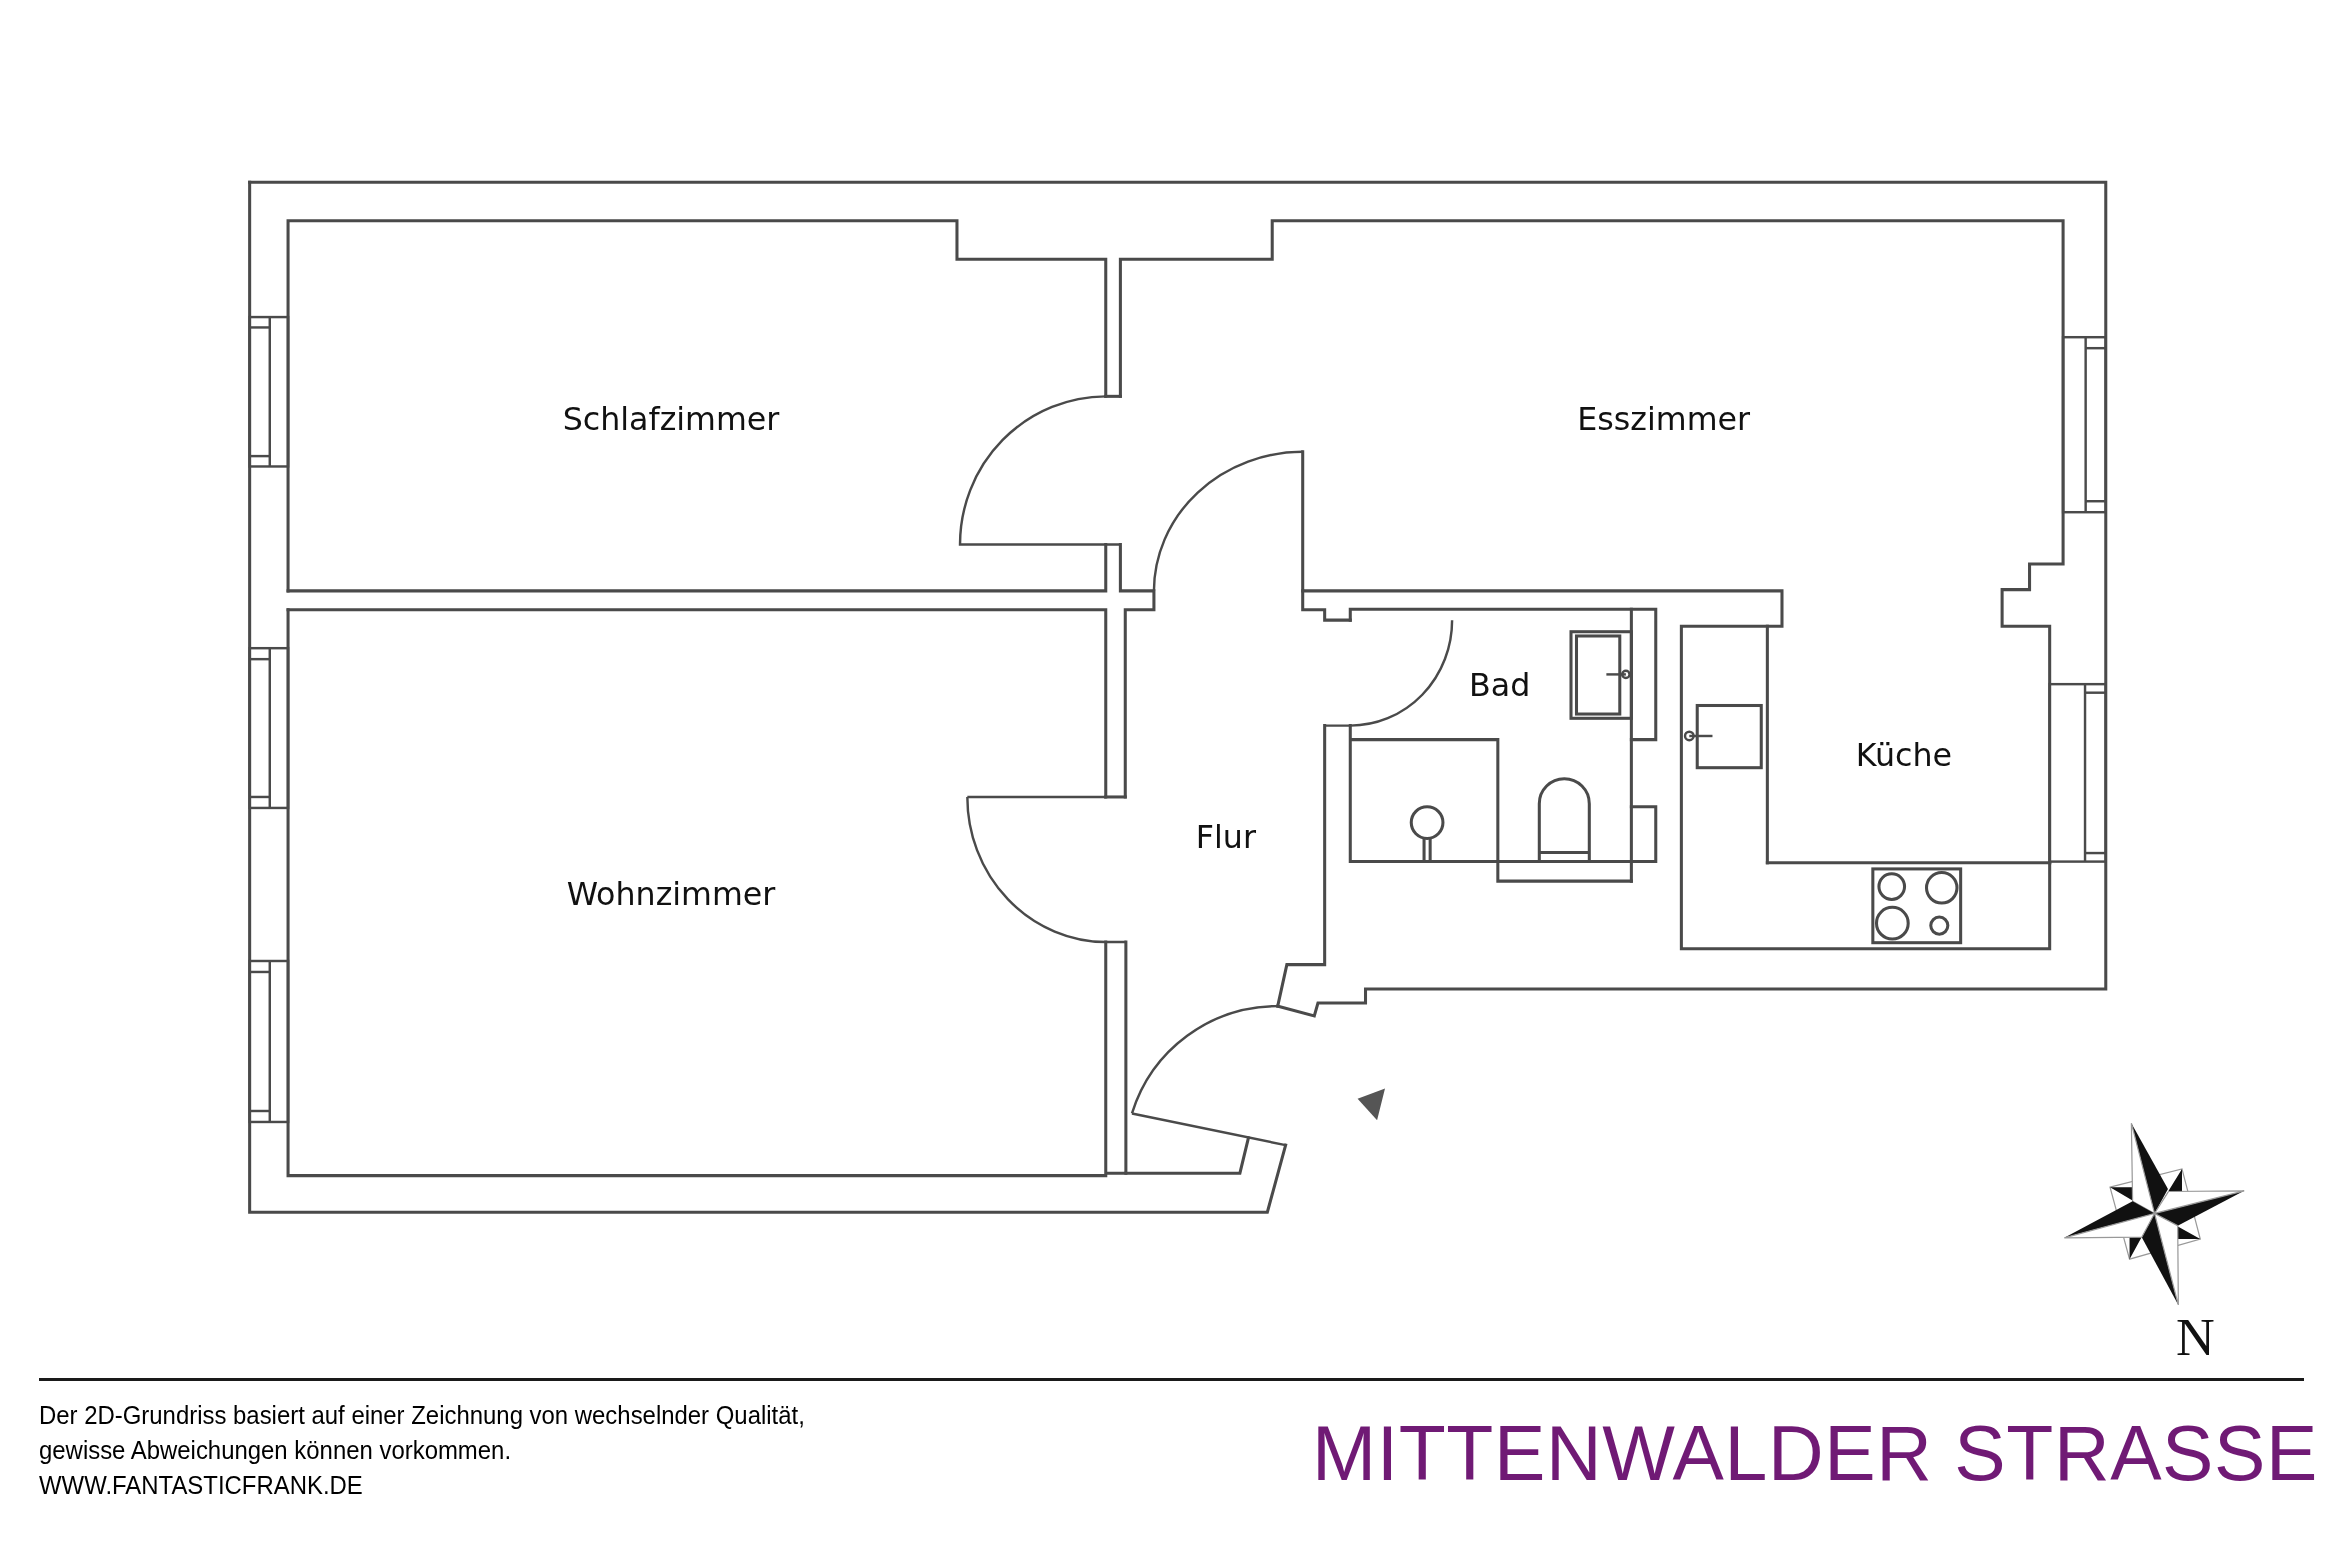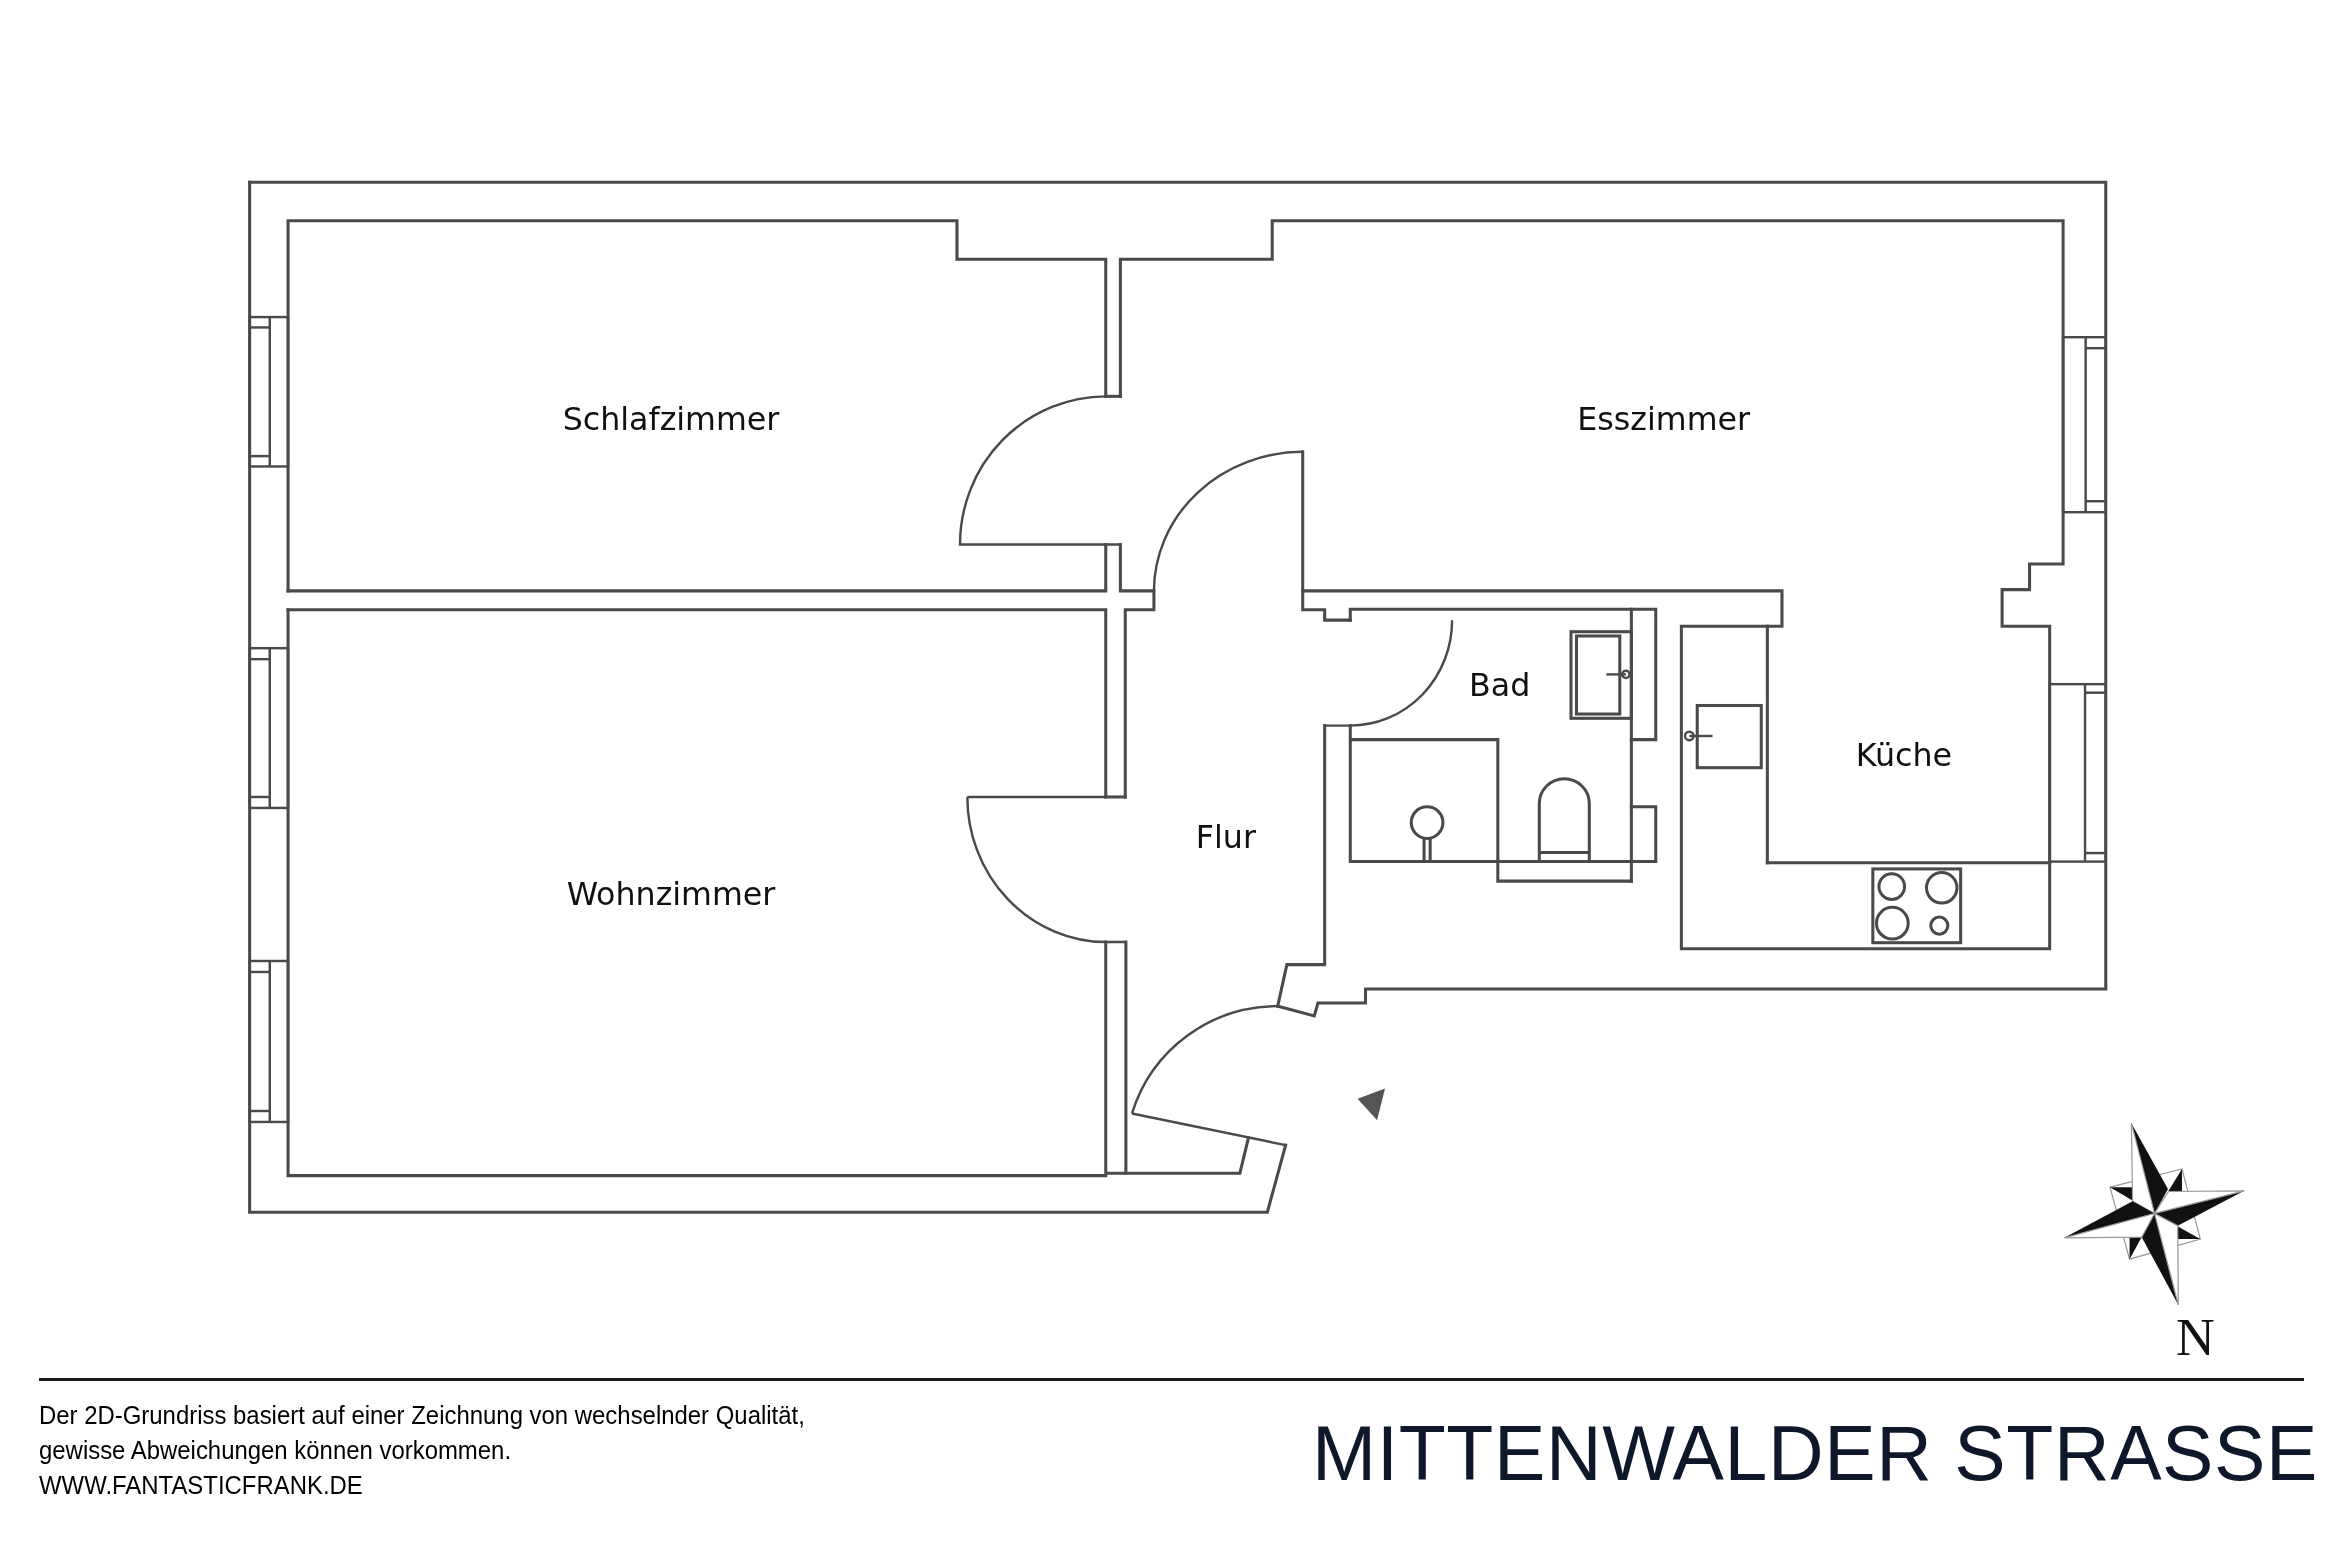--- a/index.html
+++ b/index.html
@@ -5,21 +5,21 @@
   html, body { margin: 0; padding: 0; background: #ffffff; }
   body { width: 2342px; height: 1561px; position: relative; overflow: hidden; }
   #plan { position: absolute; left: 0; top: 0; width: 2342px; height: 1561px; }
   .wall { fill: none; stroke: #4a4a4a; stroke-width: 5; stroke-linejoin: miter; stroke-linecap: square; }
   .fix { fill: none; stroke: #4a4a4a; stroke-width: 5; }
   .thin { fill: none; stroke: #4a4a4a; stroke-width: 4; }
   .room-label { font-family: "DejaVu Sans", sans-serif; font-size: 52px; fill: #111; text-anchor: middle; dominant-baseline: middle; }
   .divider { position: absolute; left: 39px; top: 1378px; width: 2265px; height: 3px; background: #1a1a1a; }
   .disclaimer { position: absolute; left: 39px; top: 1398px; font-family: "Liberation Sans", sans-serif; font-size: 26px; line-height: 35px; color: #000; transform: scaleX(0.92); transform-origin: left top; }
   .disclaimer div { white-space: nowrap; }
-  .title { position: absolute; left: 1312px; top: 1414px; font-family: "Liberation Sans", sans-serif; font-size: 77px; line-height: 79px; color: #0f172a; letter-spacing: 0.6px; white-space: nowrap; }
+  .title { position: absolute; left: 1312px; top: 1414px; font-family: "Liberation Sans", sans-serif; font-size: 77px; line-height: 79px; color: #701a75; letter-spacing: 0.6px; white-space: nowrap; }
   .north-letter { font-family: "Liberation Serif", serif; font-size: 88px; fill: #111; }
 </style>
 </head>
 <body>
 
 <svg id="plan" viewBox="0 0 3840 2560" xmlns="http://www.w3.org/2000/svg">
 
   <g>
     <path class="wall" d="M409 299 L3453 299 L3453 1622 L2239 1622 L2239 1645 L2161 1645 L2155 1666 L2095 1650"></path>
     <path class="wall" d="M2108 1878 L2078 1988 L409 1988 L409 299"></path>

